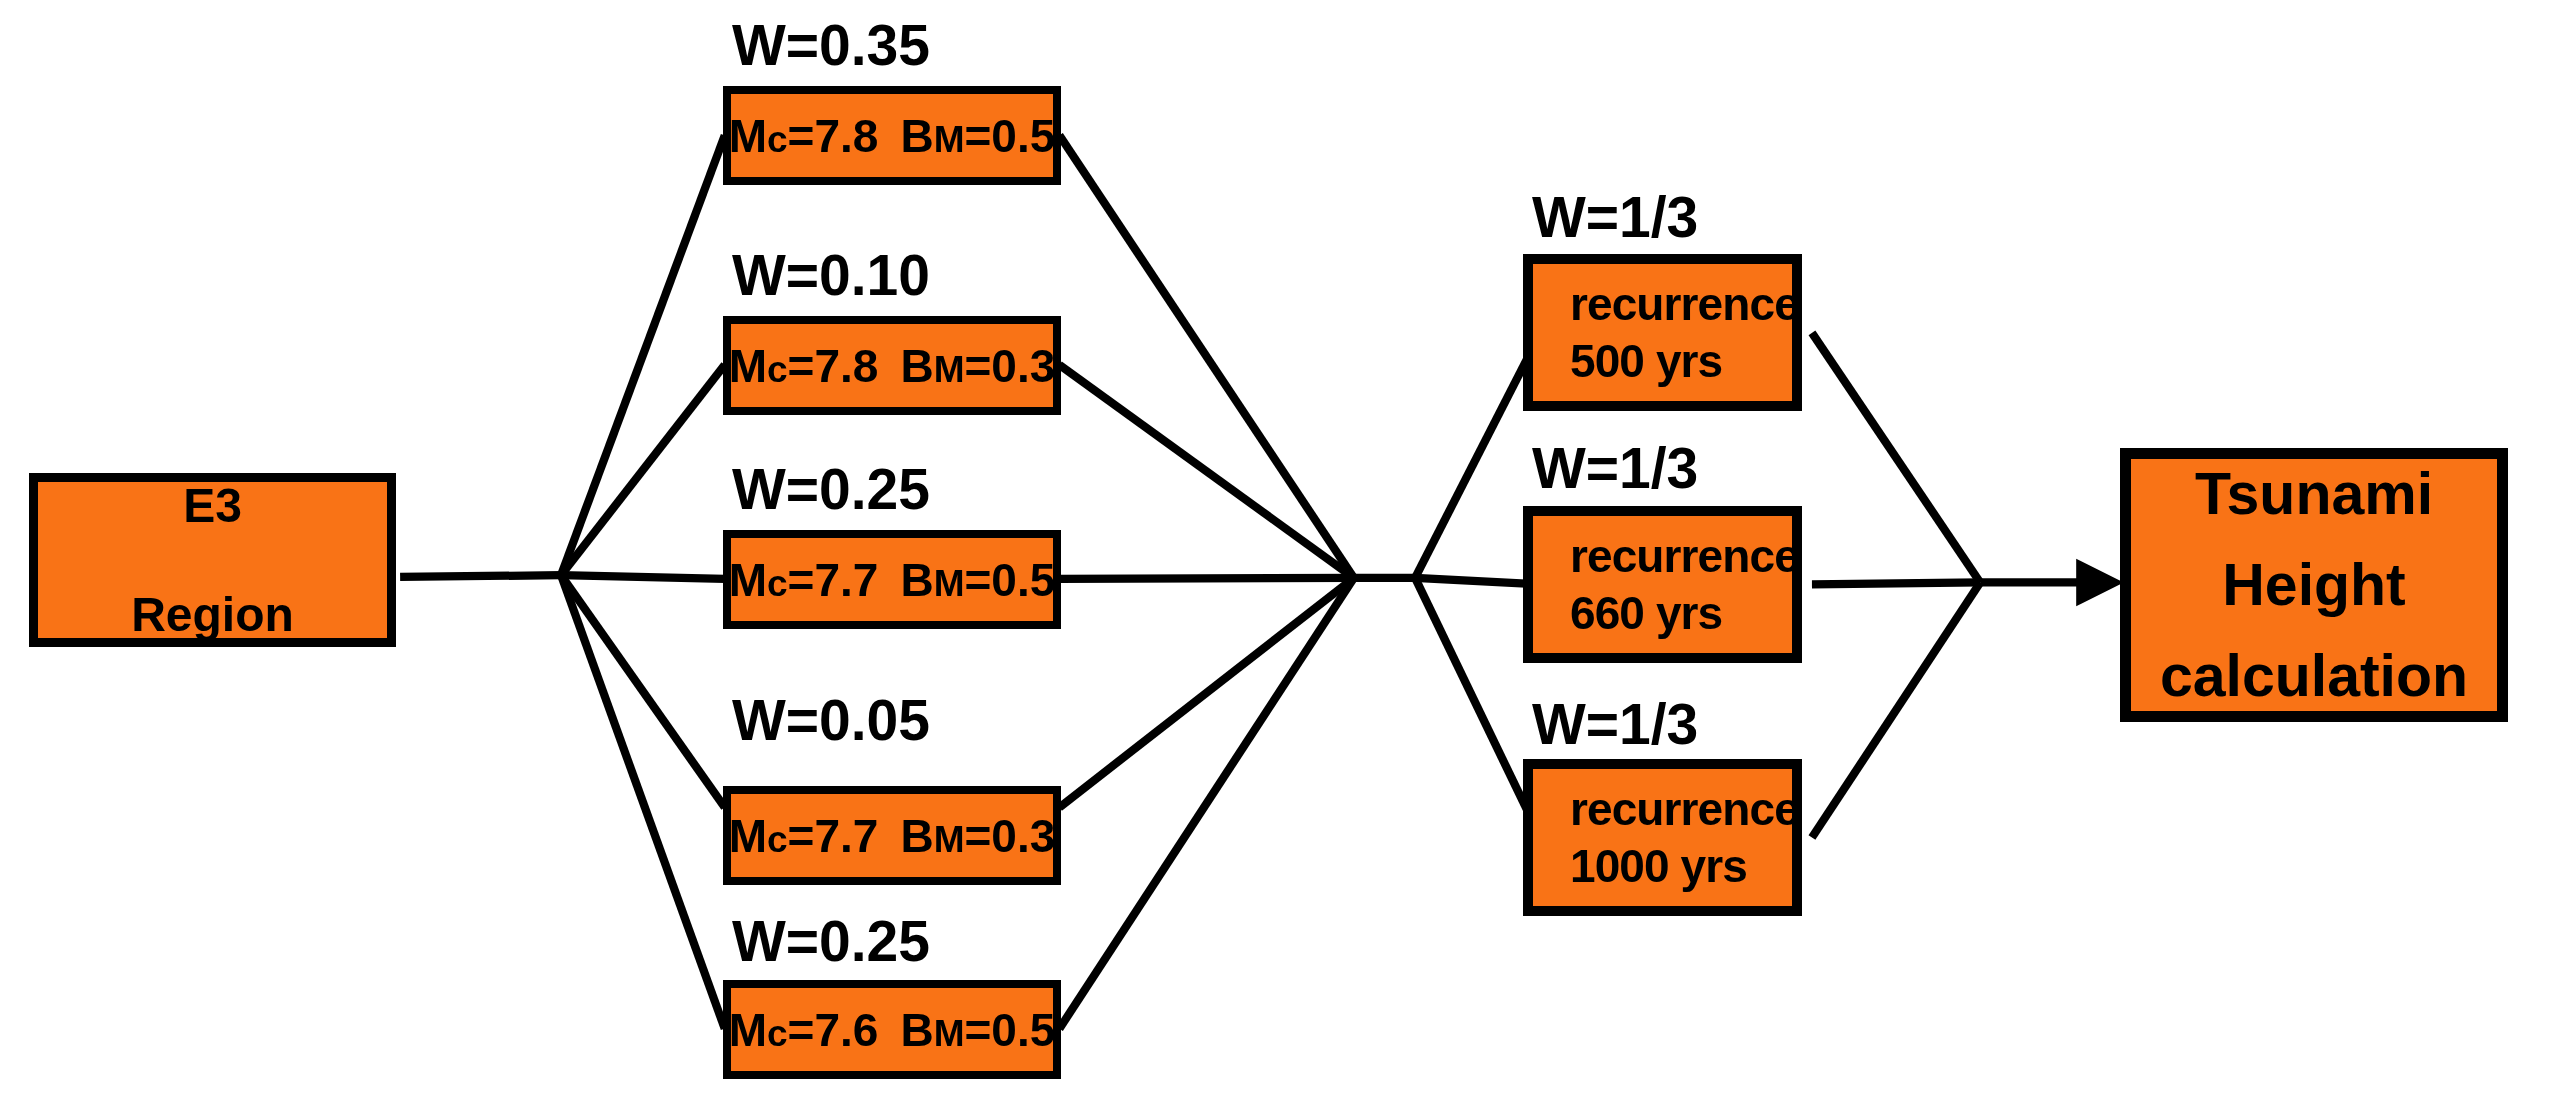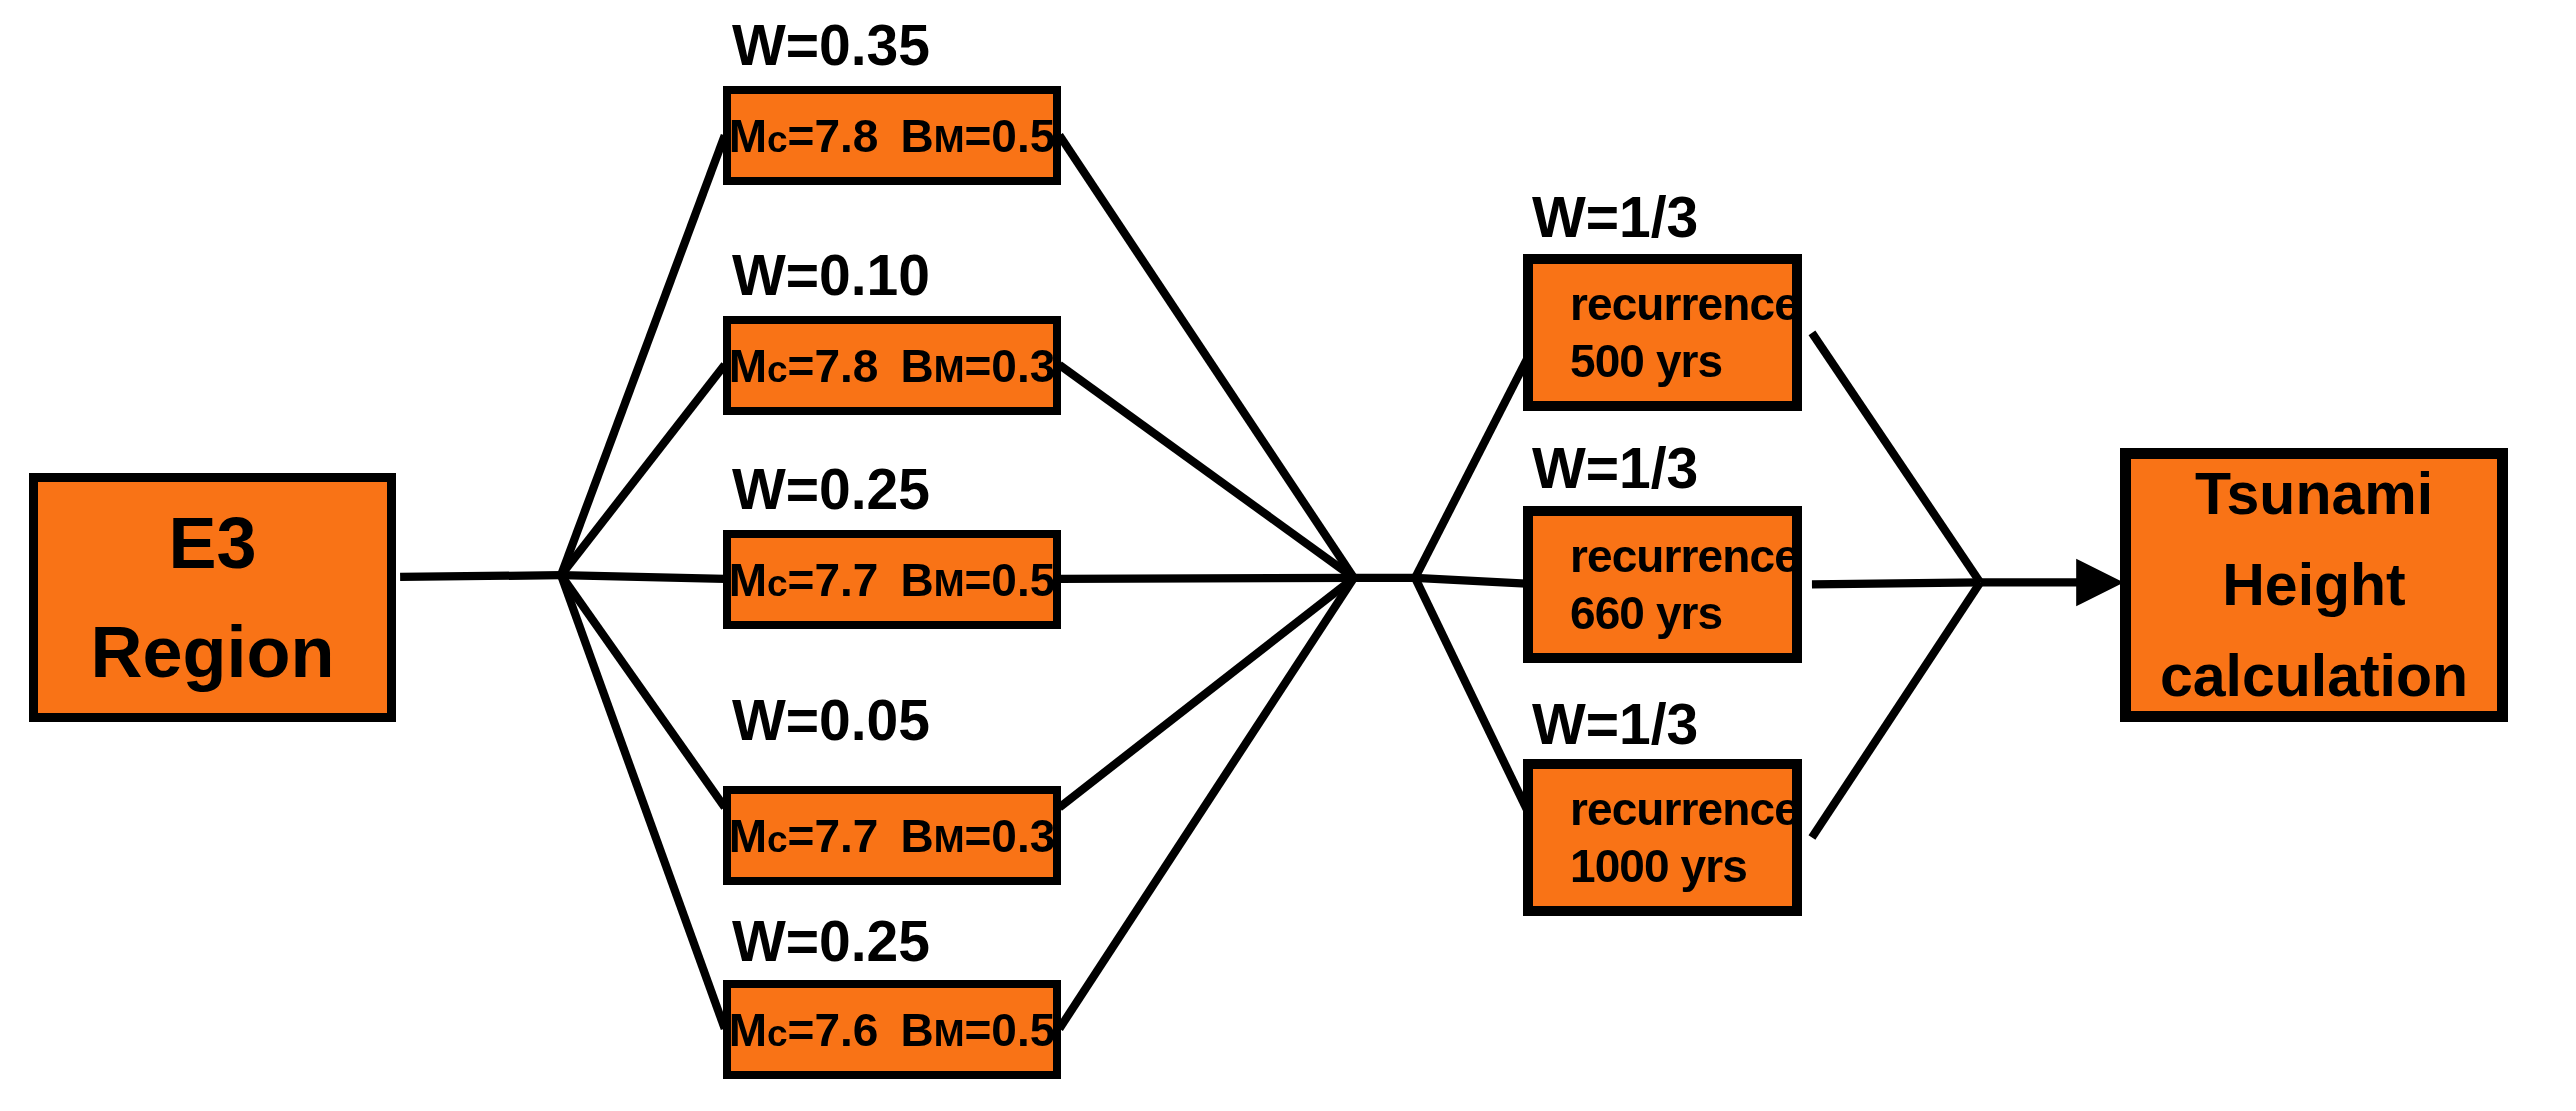--- a/index.html
+++ b/index.html
@@ -20,22 +20,22 @@
     box-sizing: border-box;
     display: flex;
     flex-direction: column;
     align-items: center;
     justify-content: center;
     text-align: center;
     font-weight: bold;
     white-space: nowrap;
   }
   .node-root {
-    left: 29px; top: 473px; width: 367px; height: 249px;
-    border-width: 9.1px; font-size: 72px; line-height: 81px; gap: 28px;
+    left: 29px; top: 473px; width: 367px; height: 174px;
+    border-width: 9.1px; font-size: 48px; line-height: 81px; gap: 28px;
   }
   .node-out {
     left: 2120px; top: 448px; width: 388px; height: 274px;
     border-width: 11px; font-size: 59px; line-height: 80px; gap: 11px;
   }
   .mag { left: 723px; width: 338px; height: 99px; font-size: 46px; flex-direction: row; }
   .m1 { top: 86px; } .m2 { top: 316px; } .m3 { top: 530px; } .m4 { top: 786px; } .m5 { top: 980px; }
   .mag .sub { font-size: 37px; vertical-align: baseline; }
   .mag .b { margin-left: 22px; }
   .rec {

